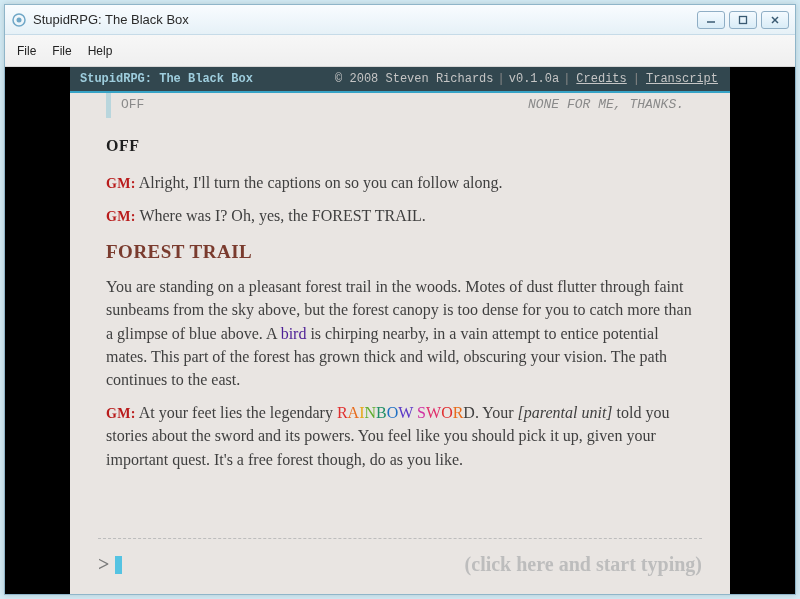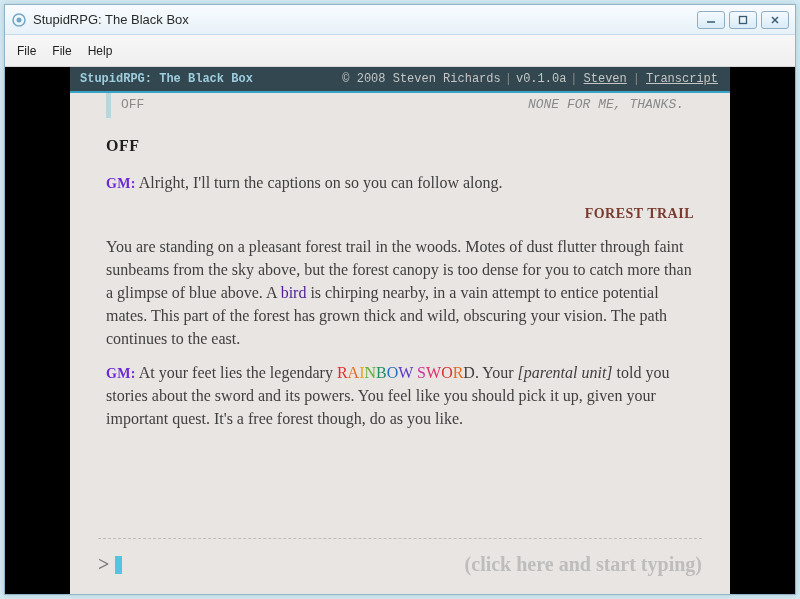--- a/index.html
+++ b/index.html
@@ -23,22 +23,22 @@
 .gamebar { background:#32474f; color:#c5c5c5; height:26px; display:flex; align-items:center; border-bottom:2px solid #37a3c6; padding:0 10px; font-family:'Courier New',monospace; font-size:12px; }
 .gamebar .gtitle { color:#9ecddd; font-weight:bold; flex:1; }
 .gamebar a { color:#c5c5c5; text-decoration:underline; cursor:pointer; margin:0 2px; }
 .gamebar .sep { margin:0 4px; color:#888; }
 
 .scroll { flex:1; overflow-y:auto; padding:0 36px 8px; color:#3f3f3f; line-height:1.45; font-size:16px; }
 .prev { border-left:5px solid #b9d6dd; padding:3px 10px; color:#8a8a8a; font-family:'Courier New',monospace; font-size:13px; display:flex; justify-content:space-between; margin-bottom:14px; }
 .prev .r { font-style:italic; }
 .cmd { font-weight:bold; color:#1e1e1e; margin:16px 0 14px; letter-spacing:.5px; }
 .para { margin:10px 0; }
-.gm { color:#6d28d9; font-weight:bold; font-size:14px; letter-spacing:.3px; }
-.loc { color:#7a3b2e; font-weight:bold; font-size:14px; letter-spacing:.5px; margin-bottom:6px;text-align:right; }
+.gm { color:#b91c1c; font-weight:bold; font-size:14px; letter-spacing:.3px; }
+.loc { color:#7a3b2e; font-weight:bold; font-size:19px; letter-spacing:.5px; margin-bottom:6px; }
 .bird { color:#4c1d95; }
 .parental { font-style:italic; }
 .rsword span:nth-child(1){color:#e02f2f}.rsword span:nth-child(2){color:#e86b1a}.rsword span:nth-child(3){color:#e6a817}.rsword span:nth-child(4){color:#5fae2f}.rsword span:nth-child(5){color:#1f8f66}.rsword span:nth-child(6){color:#1f70c4}.rsword span:nth-child(7){color:#5b39c7}.rsword span:nth-child(8){color:#a038c7}.rsword span:nth-child(9){color:#d032a3}.rsword span:nth-child(10){color:#e02f6b}.rsword span:nth-child(11){color:#e02f2f}.rsword span:nth-child(12){color:#e86b1a}
 
 .divider { border-top:1px dashed #bdbdbd; margin:18px 28px 0; }
 .inputrow { display:flex; align-items:center; padding:14px 28px 18px; font-family:Georgia,serif; }
 .prompt { color:#7b7b7b; font-weight:bold; font-size:20px; margin-right:6px; }
 .cursor { width:7px; height:18px; background:#55c3e2; display:inline-block; animation:blink 1s step-end infinite; }
 @keyframes blink { 50% { opacity:0 } }
 .hint { margin-left:auto; color:#bdbdbd; font-weight:bold; font-size:20px; }
@@ -83,35 +83,38 @@
 
   <div class="client">
     <div class="page">
 
       <div class="gamebar">
         <span class="gtitle">StupidRPG: The Black Box</span>
         <span>© 2008 Steven Richards</span>
         <span class="sep">|</span>
         <span>v0.1.0a</span>
         <span class="sep">|</span>
-        <a>Steven</a>
+        <a>Credits</a>
         <span class="sep">|</span>
         <a>Transcript</a>
       </div>
 
       <div class="scroll">
         <div class="prev">
           <span>OFF</span>
           <span class="r">NONE FOR ME, THANKS.</span>
         </div>
 
         <div class="cmd">OFF</div>
 
         <div class="para">
           <span class="gm">GM:</span><span> Alright, I'll turn the captions on so you can follow along.</span>
+        </div>
+        <div class="para">
+          <span class="gm">GM:</span><span> Where was I? Oh, yes, the FOREST TRAIL.</span>
         </div>
 
         <div class="loc">FOREST TRAIL</div>
         <div class="para">
           <span>You are standing on a pleasant forest trail in the woods. Motes of dust flutter through faint sunbeams from the sky above, but the forest canopy is too dense for you to catch more than a glimpse of blue above. A </span><span class="bird">bird</span><span> is chirping nearby, in a vain attempt to entice potential mates. This part of the forest has grown thick and wild, obscuring your vision. The path continues to the east.</span>
         </div>
 
         <div class="para">
           <span class="gm">GM:</span><span> At your feet lies the legendary </span><span class="rsword"><span>R</span><span>A</span><span>I</span><span>N</span><span>B</span><span>O</span><span>W</span><span> </span><span>S</span><span>W</span><span>O</span><span>R</span><span>D</span></span><span>. Your </span><span class="parental">[parental unit]</span><span> told you stories about the sword and its powers. You feel like you should pick it up, given your important quest. It's a free forest though, do as you like.</span>
         </div>

